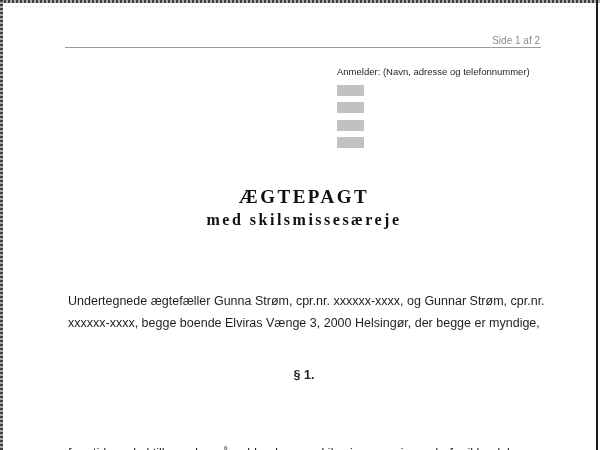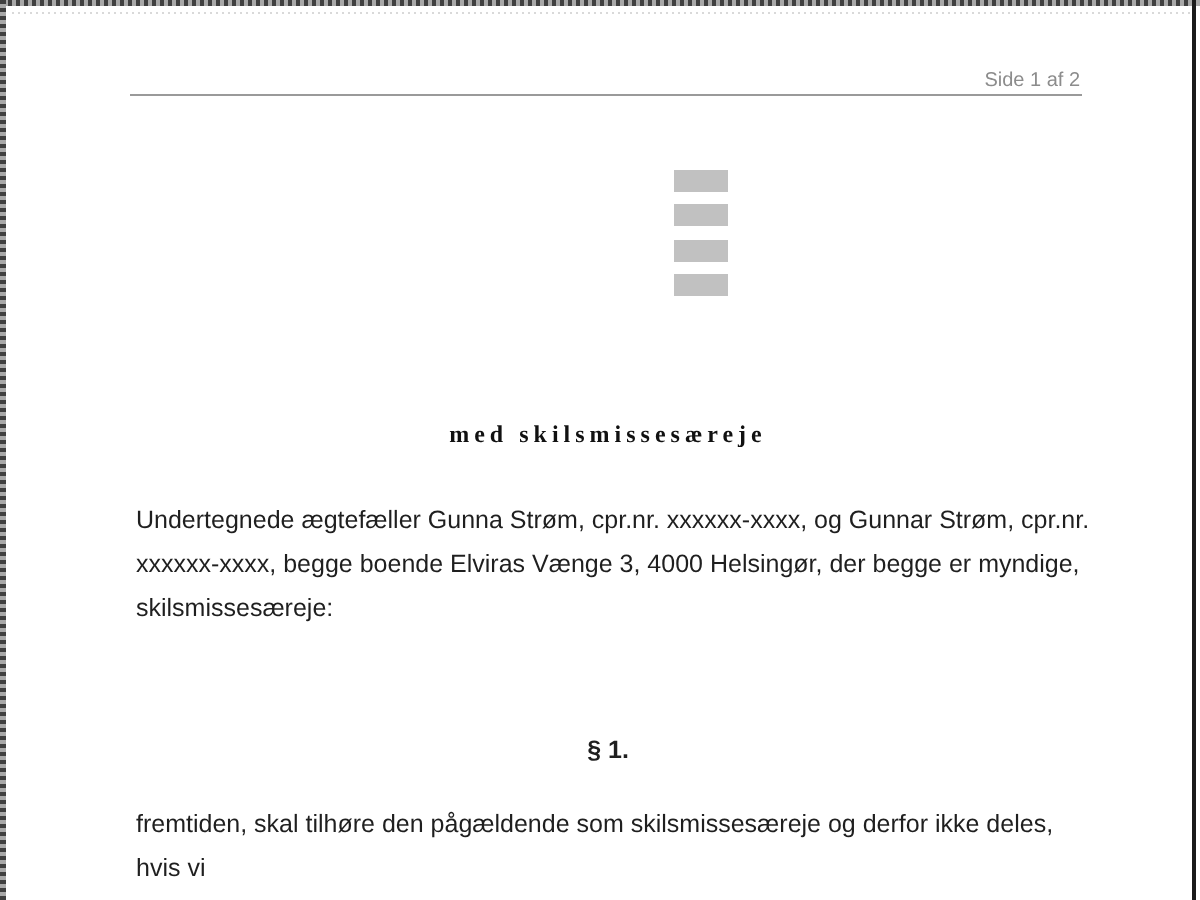--- a/index.html
+++ b/index.html
@@ -68,29 +68,30 @@
     position: absolute; top: 187px; left: 68px; width: 472px;
     margin: 0; text-align: center;
     font-family: "Liberation Serif", serif;
     font-weight: bold; font-size: 19px; letter-spacing: 2.5px;
     color: #111111; line-height: 1.1;
   }
   .doc-subtitle {
     position: absolute; top: 211px; left: 68px; width: 472px;
     margin: 0; text-align: center;
     font-family: "Liberation Serif", serif;
-    font-weight: bold; font-size: 12px; letter-spacing: 2.5px;
+    font-weight: bold; font-size: 16px; letter-spacing: 2.5px;
     color: #111111; line-height: 1.1;
   }
 
   
   .para {
     position: absolute; left: 68px; width: 480px;
     font-size: 12.5px; line-height: 22px;
     color: #1f1f1f;
+    margin-top: 41px;
   }
   .para1 { top: 249px; }
   .section-heading {
     position: absolute; top: 368px; left: 68px; width: 472px;
     text-align: center;
     font-weight: bold; font-size: 12.5px;
     color: #1f1f1f;
   }
   .para2 { top: 401px; }
 </style>
@@ -100,34 +101,35 @@
 <div class="page">
 
   <div class="border-top"></div>
   <div class="border-left"></div>
   <div class="inner-dotted-top"></div>
   <div class="edge-right"></div>
 
   <div class="page-indicator">Side 1 af 2</div>
   <div class="header-rule"></div>
 
+  <div class="anmelder-label">Anmelder: (Navn, adresse og telefonnummer)</div>
 
   <div class="anmelder-boxes">
     <div class="ph-box"></div>
     <div class="ph-box"></div>
     <div class="ph-box"></div>
     <div class="ph-box"></div>
   </div>
 
+  <h1 class="doc-title">ÆGTEPAGT</h1>
   <h2 class="doc-subtitle">med skilsmissesæreje</h2>
 
   <div class="para para1">
     <div class="line">Undertegnede ægtefæller Gunna Strøm, cpr.nr. xxxxxx-xxxx, og Gunnar Strøm, cpr.nr.</div>
-    <div class="line">xxxxxx-xxxx, begge boende Elviras Vænge 3, 4000 Helsingør, der begge er myndige,</div>
-    <div class="line">skilsmissesæreje:</div>
+    <div class="line">xxxxxx-xxxx, begge boende Elviras Vænge 3, 2000 Helsingør, der begge er myndige,</div>
   </div>
 
   <div class="section-heading">§ 1.</div>
 
   <div class="para para2">
     <div class="line">fremtiden, skal tilhøre den pågældende som skilsmissesæreje og derfor ikke deles, hvis vi</div>
   </div>
 
 </div>
 

